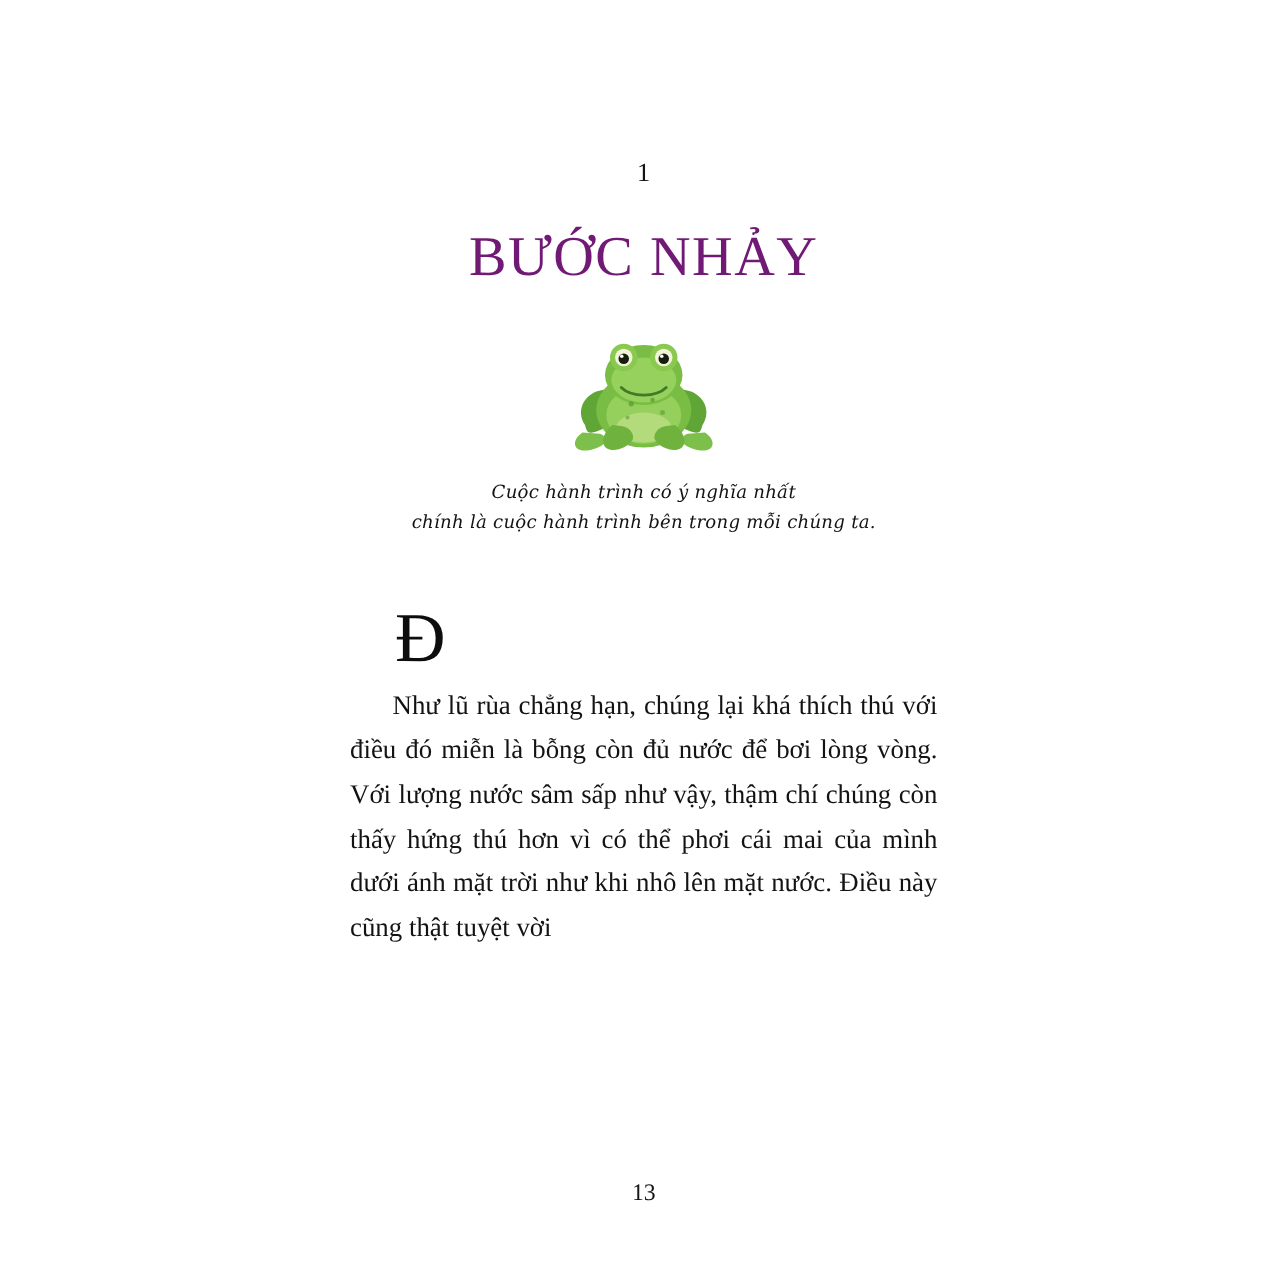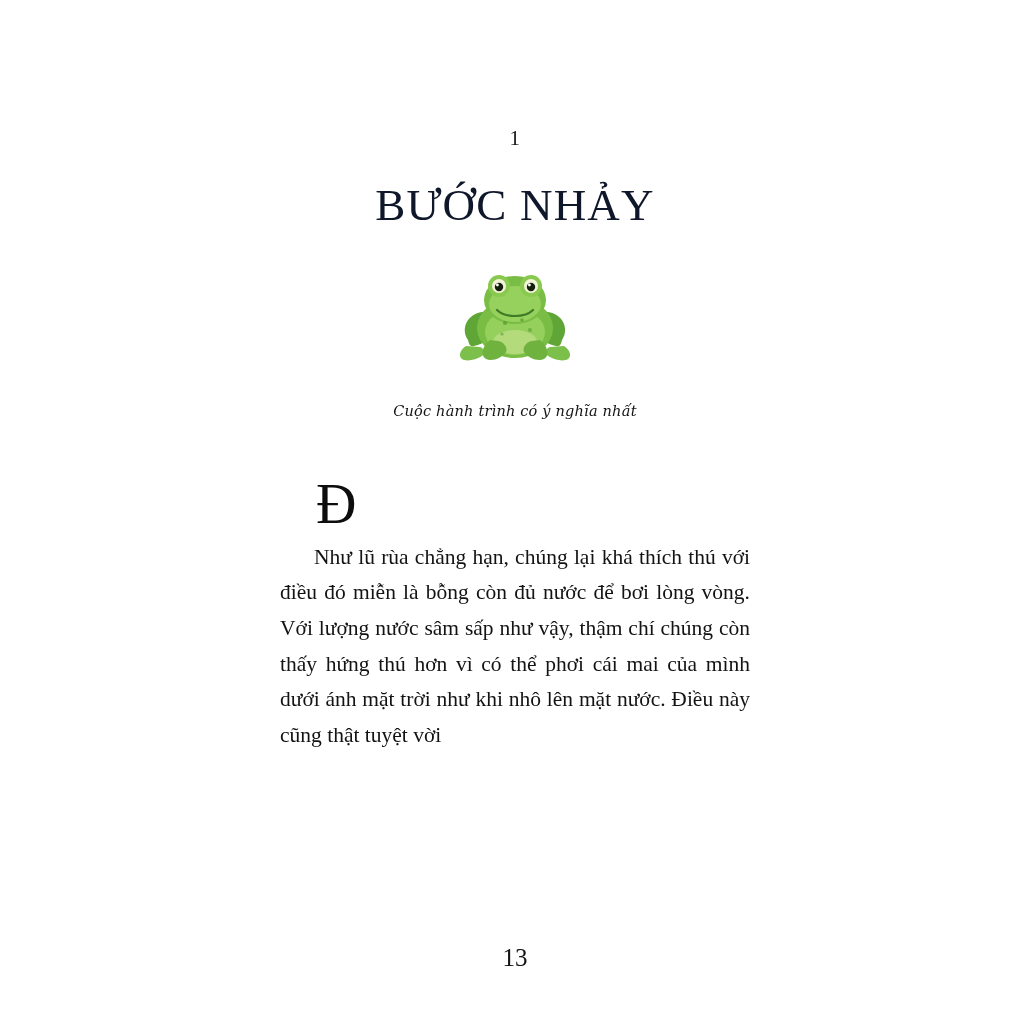--- a/index.html
+++ b/index.html
@@ -37,41 +37,41 @@
     letter-spacing: 0.5px;
     color: #141414;
   }
   .chapter-title {
     text-align: center;
     margin-top: 28px;
     font-family: "Liberation Serif", serif;
     font-size: 45px;
     line-height: 1.28;
     letter-spacing: 1.2px;
-    color: #0f172a;
+    color: #701a75;
     font-weight: normal;
   }
   .chapter-title .line {
     display: block;
     white-space: nowrap;
   }
   .ornament {
     width: 470px;
     height: 108px;
     margin-top: 16px;
     display: flex;
     align-items: center;
     justify-content: center;
   }
   .ornament svg {
     display: block;
   }
   .epigraph {
     text-align: center;
-    margin-top: 27px;
+    margin-top: 10px;
     font-family: "DejaVu Serif", serif;
     font-style: italic;
     font-size: 14.5px;
     line-height: 1.65;
     color: #131313;
     letter-spacing: 0.2px;
   }
   .epigraph .eline {
     display: block;
     white-space: nowrap;
@@ -100,21 +100,21 @@
     line-height: 0.82;
     padding: 2px 4px 0 36px;
     color: #0d0d0d;
   }
   .folio {
     position: absolute;
     left: 0;
     top: 944px;
     width: 470px;
     text-align: center;
-    font-size: 25px;
+    font-size: 19px;
     color: #141414;
   }
 </style>
 </head>
 <body>
 
 <div class="page">
   <div class="content">
 
     <div class="chapter-number">1</div>
@@ -156,20 +156,21 @@
 
         <circle cx="55" cy="57" r="2.1" fill="#4f8f2c" opacity="0.6"></circle>
         <circle cx="72" cy="54" r="1.8" fill="#4f8f2c" opacity="0.6"></circle>
         <circle cx="80" cy="64" r="2" fill="#4f8f2c" opacity="0.5"></circle>
         <circle cx="52" cy="68" r="1.6" fill="#4f8f2c" opacity="0.5"></circle>
       </svg>
     </div>
 
     <div class="epigraph">
       <span class="eline">Cuộc hành trình có ý nghĩa nhất</span>
+      <span class="eline">chính là cuộc hành trình bên trong mỗi chúng ta.</span>
     </div>
 
     <div class="body-text">
       <p class="first">
         <span class="dropcap">Đ</span>
       </p>
       <p>Như lũ rùa chẳng hạn, chúng lại khá thích thú với điều đó miễn là bỗng còn đủ nước để bơi lòng vòng. Với lượng nước sâm sấp như vậy, thậm chí chúng còn thấy hứng thú hơn vì có thể phơi cái mai của mình dưới ánh mặt trời như khi nhô lên mặt nước. Điều này cũng thật tuyệt vời</p>
     </div>
 
     <div class="folio">13</div>

